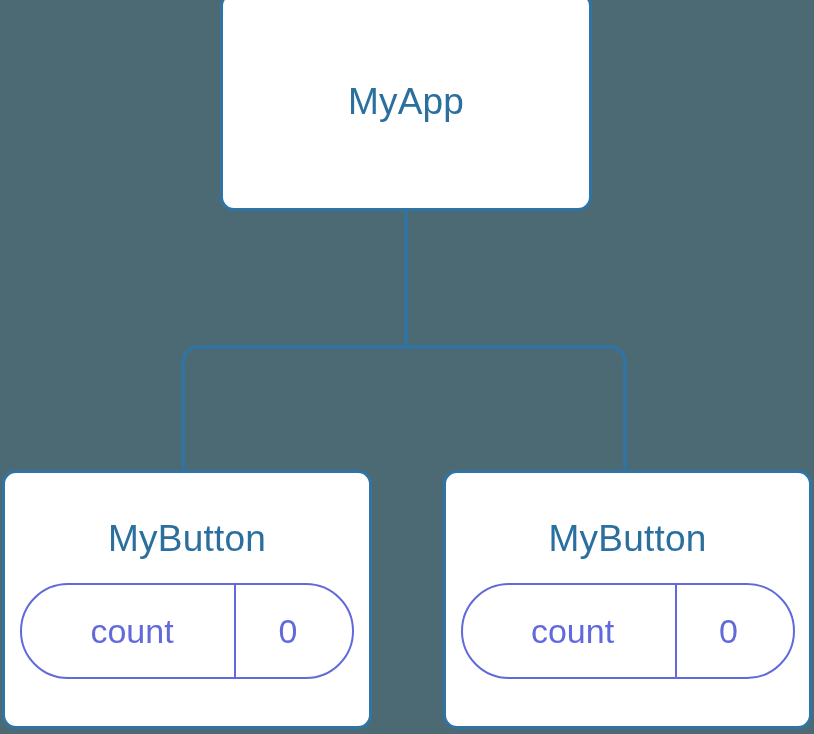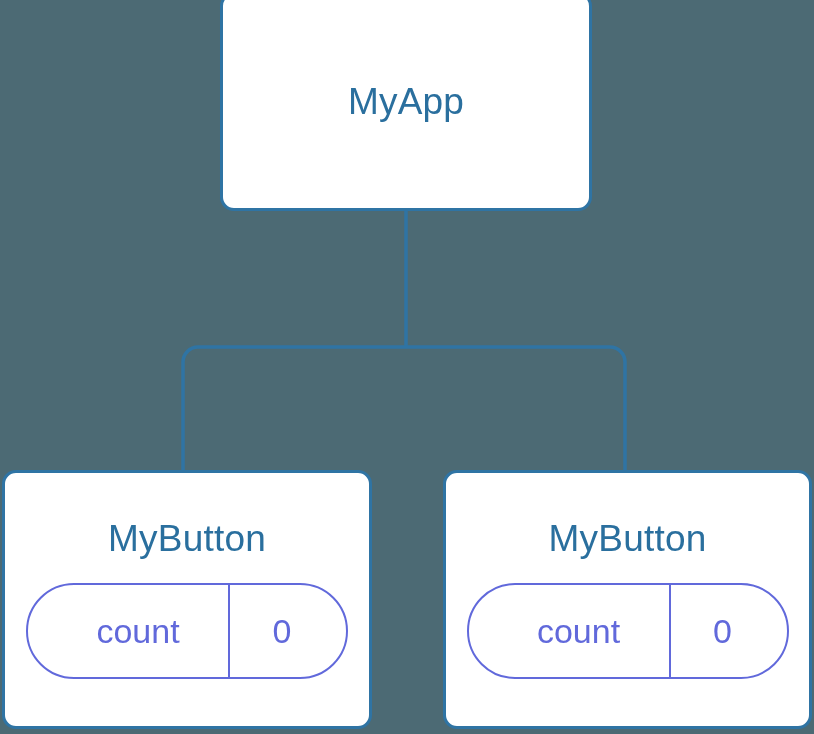--- a/index.html
+++ b/index.html
@@ -91,21 +91,21 @@
   .pill-val {
     display: flex;
     align-items: center;
     justify-content: center;
     color: #6169db;
     font-size: 34px;
     line-height: 1;
     white-space: nowrap;
   }
   .pill-key {
-    padding: 0 26px 0 46px;
+    padding: 0 38px 0 46px;
     min-width: 128px;
   }
   .pill-val {
     border-left: 2px solid #6169db;
     padding: 0 38px 0 26px;
     min-width: 52px;
   }
 </style>
 </head>
 <body>

